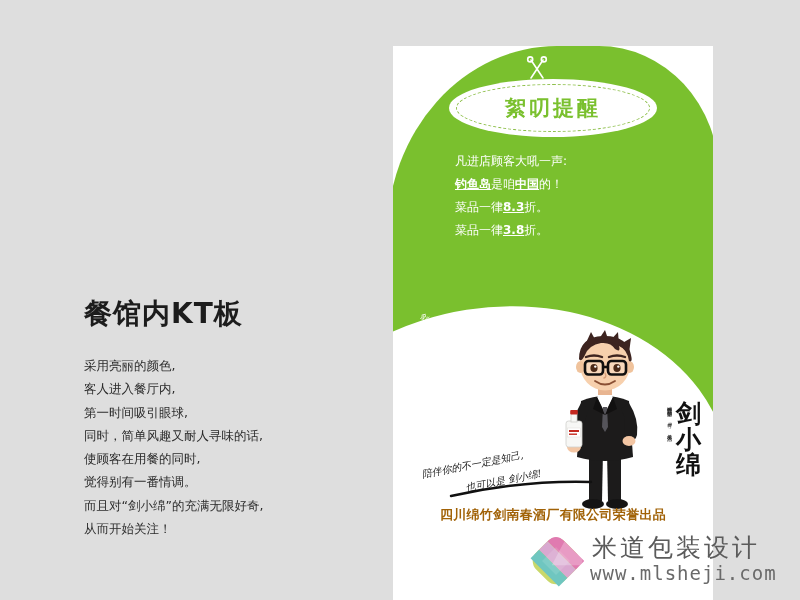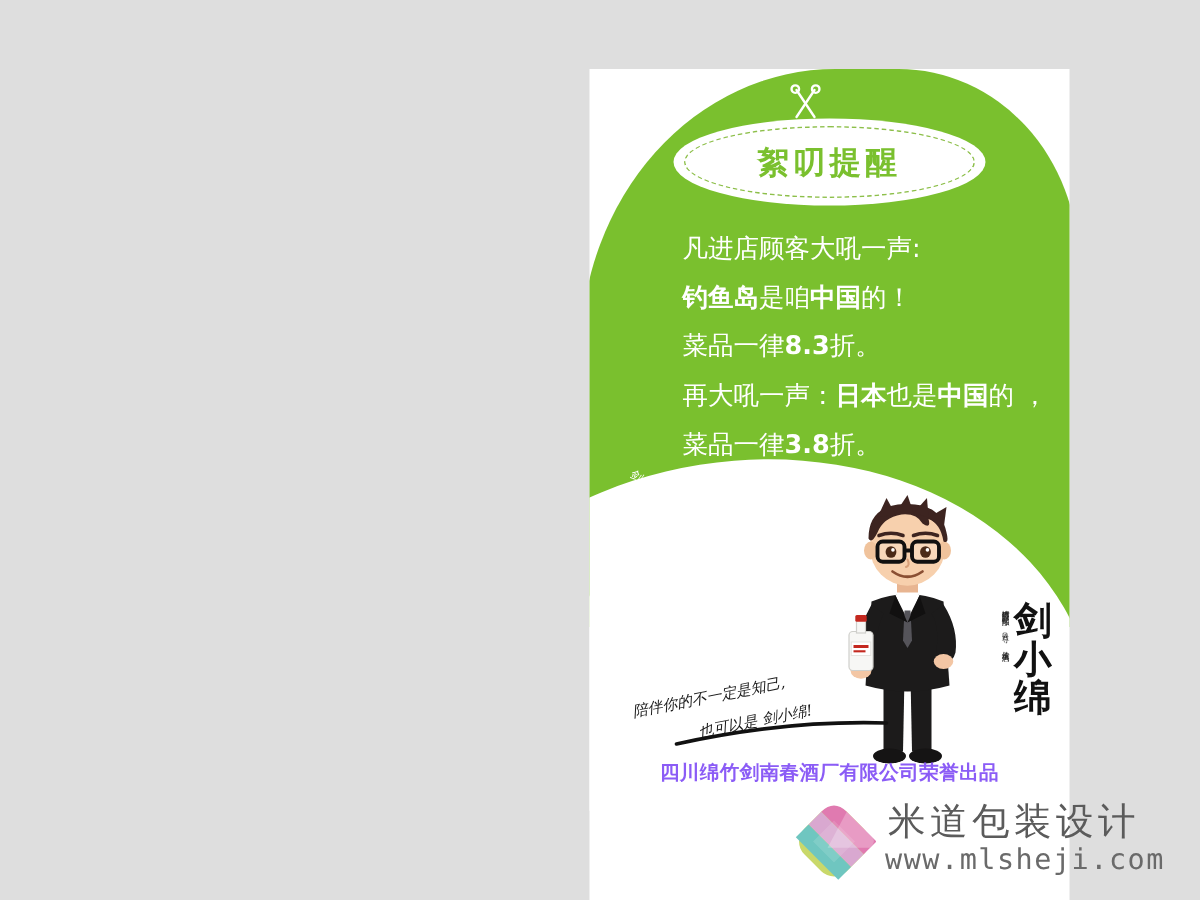--- a/index.html
+++ b/index.html
@@ -61,24 +61,24 @@
     border:1.4px dashed #8dbf4a;border-radius:50%;
   }
   #header-text{
     position:relative;z-index:2;font-size:21px;font-weight:bold;
     color:#7ac02e;letter-spacing:3px;
   }
 
   
   #main-lines{
     position:absolute;left:62px;top:104px;width:250px;
-    color:#ffffff;font-size:17px;line-height:1.92;
+    color:#ffffff;font-size:12px;line-height:1.92;
   }
   #main-lines .ln{white-space:nowrap;}
-  #main-lines b{font-weight:bold;}
+  #main-lines b{font-weight:bold;text-decoration:underline;}
 
   
   .rot-line{
     position:absolute;color:#ffffff;font-size:8.2px;
     white-space:nowrap;transform-origin:0 0;
     transform:rotate(34deg);letter-spacing:.4px;
   }
   #rot1{left:31px;top:265px;}
   #rot2{left:21px;top:277px;}
 
@@ -104,40 +104,53 @@
     font-family:"DejaVu Serif","Liberation Serif",serif;
   }
   #hw1{position:absolute;left:8px;top:2px;font-size:10px;color:#1a1a1a;
        transform:rotate(-11deg);white-space:nowrap;font-style:italic;}
   #hw2{position:absolute;left:52px;top:18px;font-size:10px;color:#1a1a1a;
        transform:rotate(-11deg);white-space:nowrap;font-style:italic;}
 
   
   #company{
     position:absolute;left:0;right:0;top:460px;text-align:center;
-    font-size:13px;font-weight:bold;color:#8b5cf6;letter-spacing:.3px;
+    font-size:13px;font-weight:bold;color:#a16207;letter-spacing:.3px;
   }
 
   
   #watermark{position:absolute;left:528px;top:531px;width:264px;height:62px;}
   #wm-logo{position:absolute;left:0;top:2px;width:56px;height:56px;}
   #wm-cn{
     position:absolute;left:64px;top:0px;font-size:25px;color:#5b5b5b;
     letter-spacing:3px;font-weight:500;
   }
   #wm-url{
     position:absolute;left:62px;top:31px;font-size:19px;color:#6a6a6a;
     font-family:"DejaVu Sans Mono","Liberation Mono",monospace;letter-spacing:1px;
   }
 </style>
 </head>
 <body>
 
 <div id="stage">
 
+  <div id="left-col">
+    <div id="kt-title">餐馆内KT板</div>
+    <div id="kt-body">
+      <div>采用亮丽的颜色,</div>
+      <div>客人进入餐厅内,</div>
+      <div>第一时间吸引眼球,</div>
+      <div>同时，简单风趣又耐人寻味的话,</div>
+      <div>使顾客在用餐的同时,</div>
+      <div>觉得别有一番情调。</div>
+      <div>而且对“剑小绵”的充满无限好奇,</div>
+      <div>从而开始关注！</div>
+    </div>
+  </div>
 
   <div id="poster">
 
     <div id="green-shape">
       <div id="green-swoosh"></div>
     </div>
     <div id="green-swoosh2"></div>
 
     <svg id="scissors" viewBox="0 0 30 26">
       <g stroke="#ffffff" stroke-width="1.6" fill="none" stroke-linecap="round">
@@ -149,21 +162,20 @@
     </svg>
 
     <div id="header-ellipse">
       <span id="header-text">絮叨提醒</span>
     </div>
 
     <div id="main-lines">
       <div class="ln"><span>凡进店顾客大吼一声:</span></div>
       <div class="ln"><b>钓鱼岛</b><span>是咱</span><b>中国</b><span>的！</span></div>
       <div class="ln"><span>菜品一律</span><b>8.3</b><span>折。</span></div>
-      <div class="ln"><span>再大吼一声：</span><b>日本</b><span>也是</span><b>中国</b><span>的 ，</span></div>
       <div class="ln"><span>菜品一律</span><b>3.8</b><span>折。</span></div>
     </div>
 
     <div class="rot-line" id="rot1">剑小绵温馨提示：过量饮酒  有害健康</div>
     <div class="rot-line" id="rot2">QQ:2690267798  新浪微博：剑小绵</div>
 
     <svg id="mascot" viewBox="0 0 120 185">
 
       <path d="M44 120 L44 172 L57 172 L58 122 Z" fill="#1c1b1b"></path>
       <path d="M62 122 L63 172 L76 172 L76 120 Z" fill="#1c1b1b"></path>

